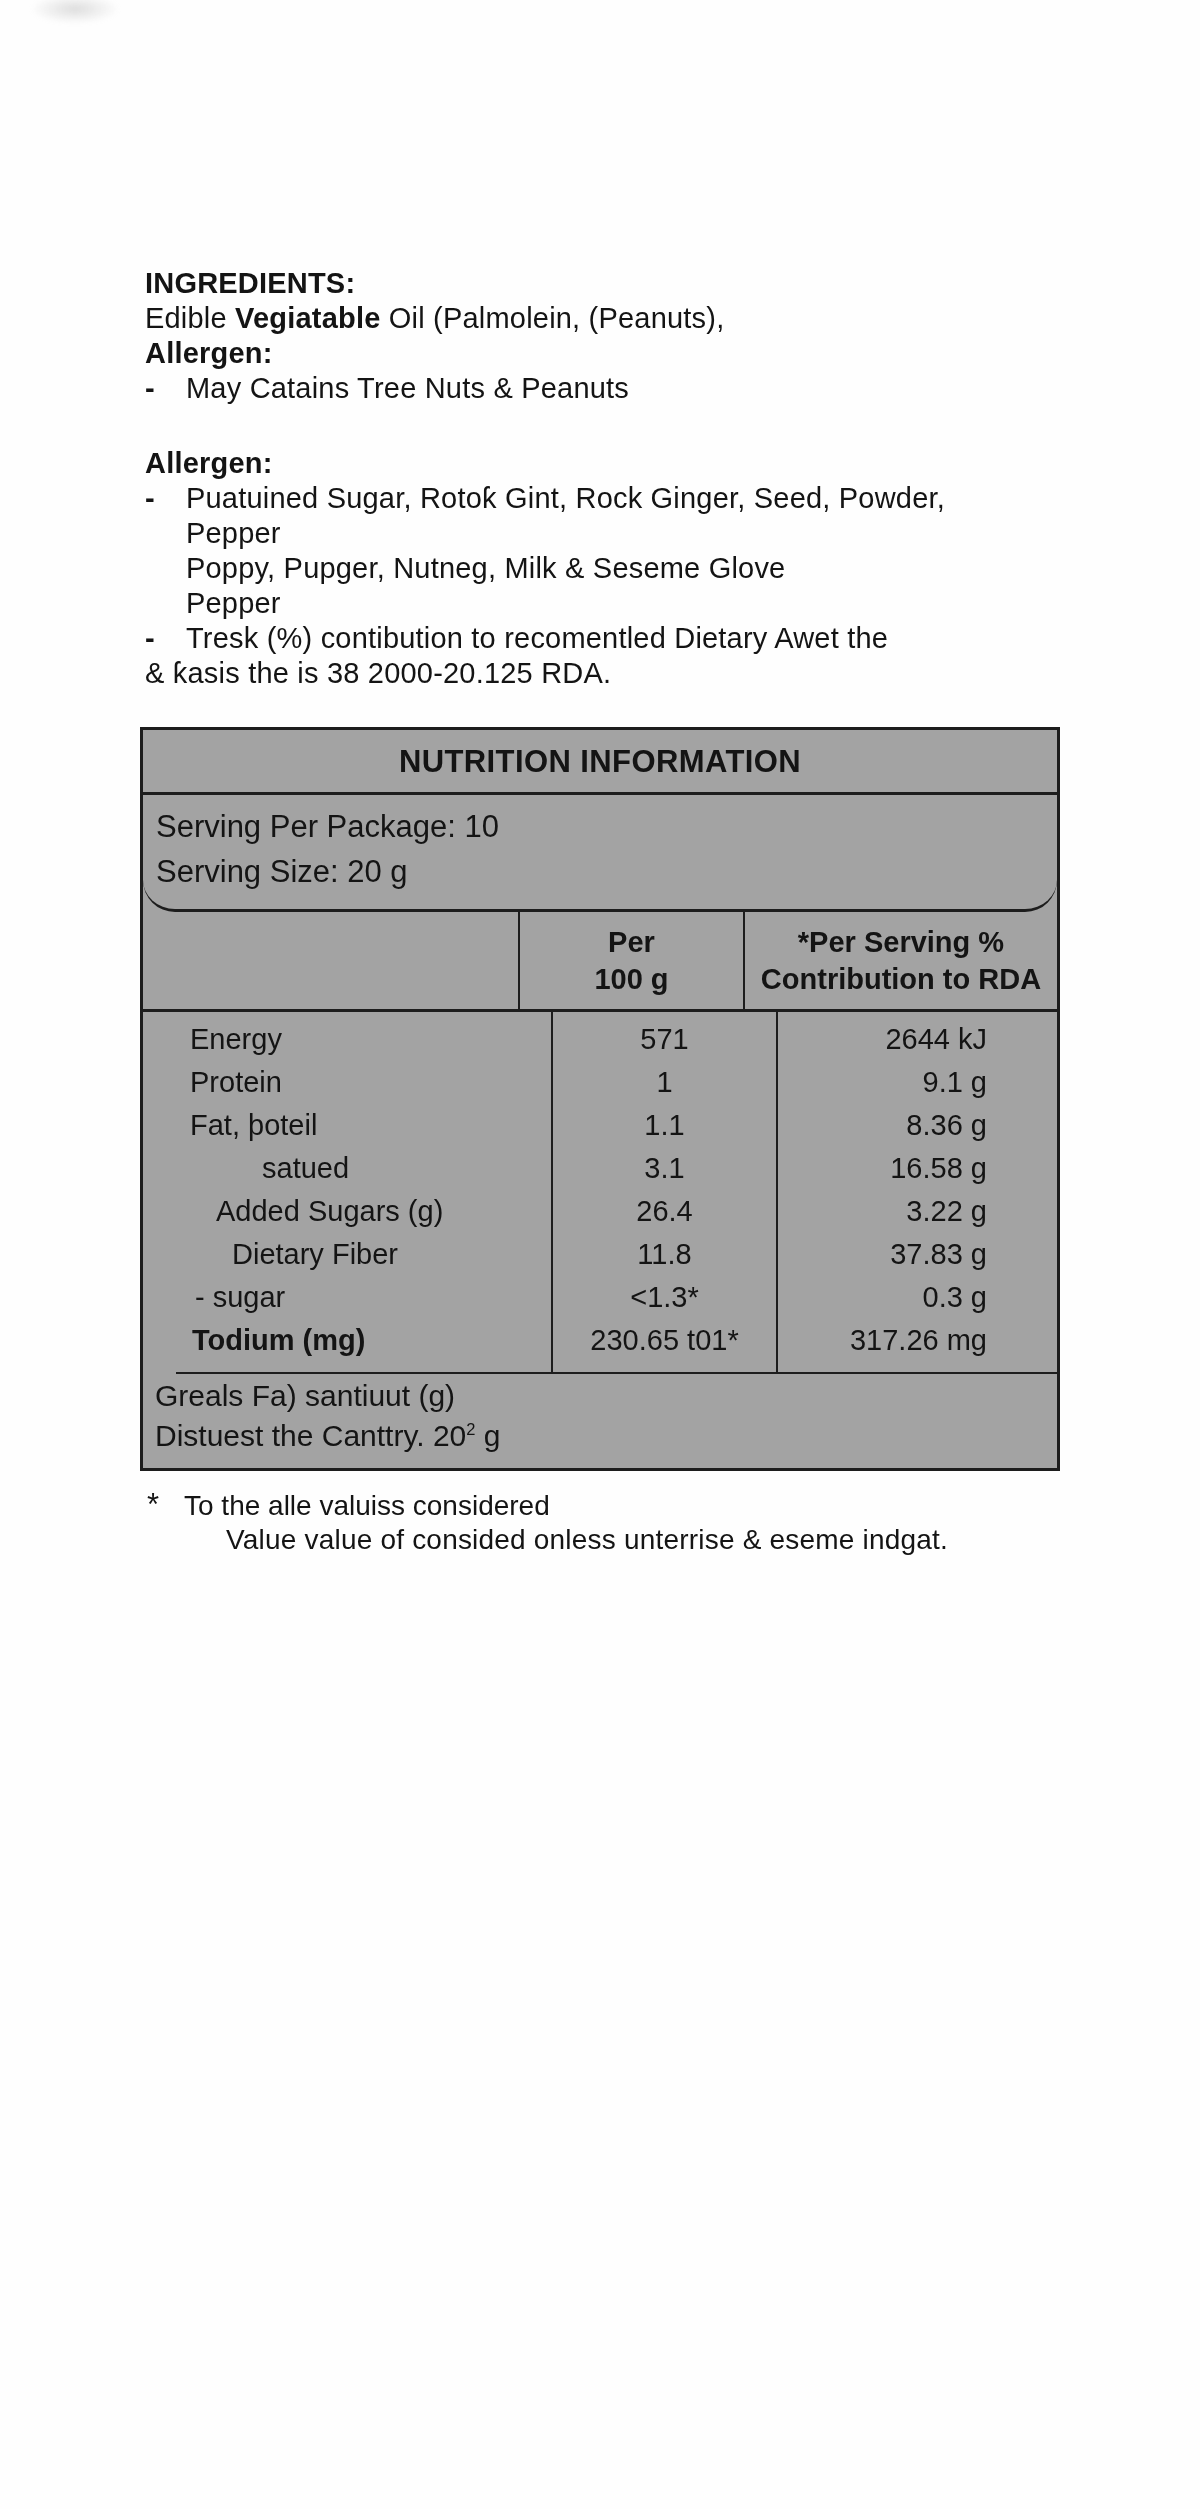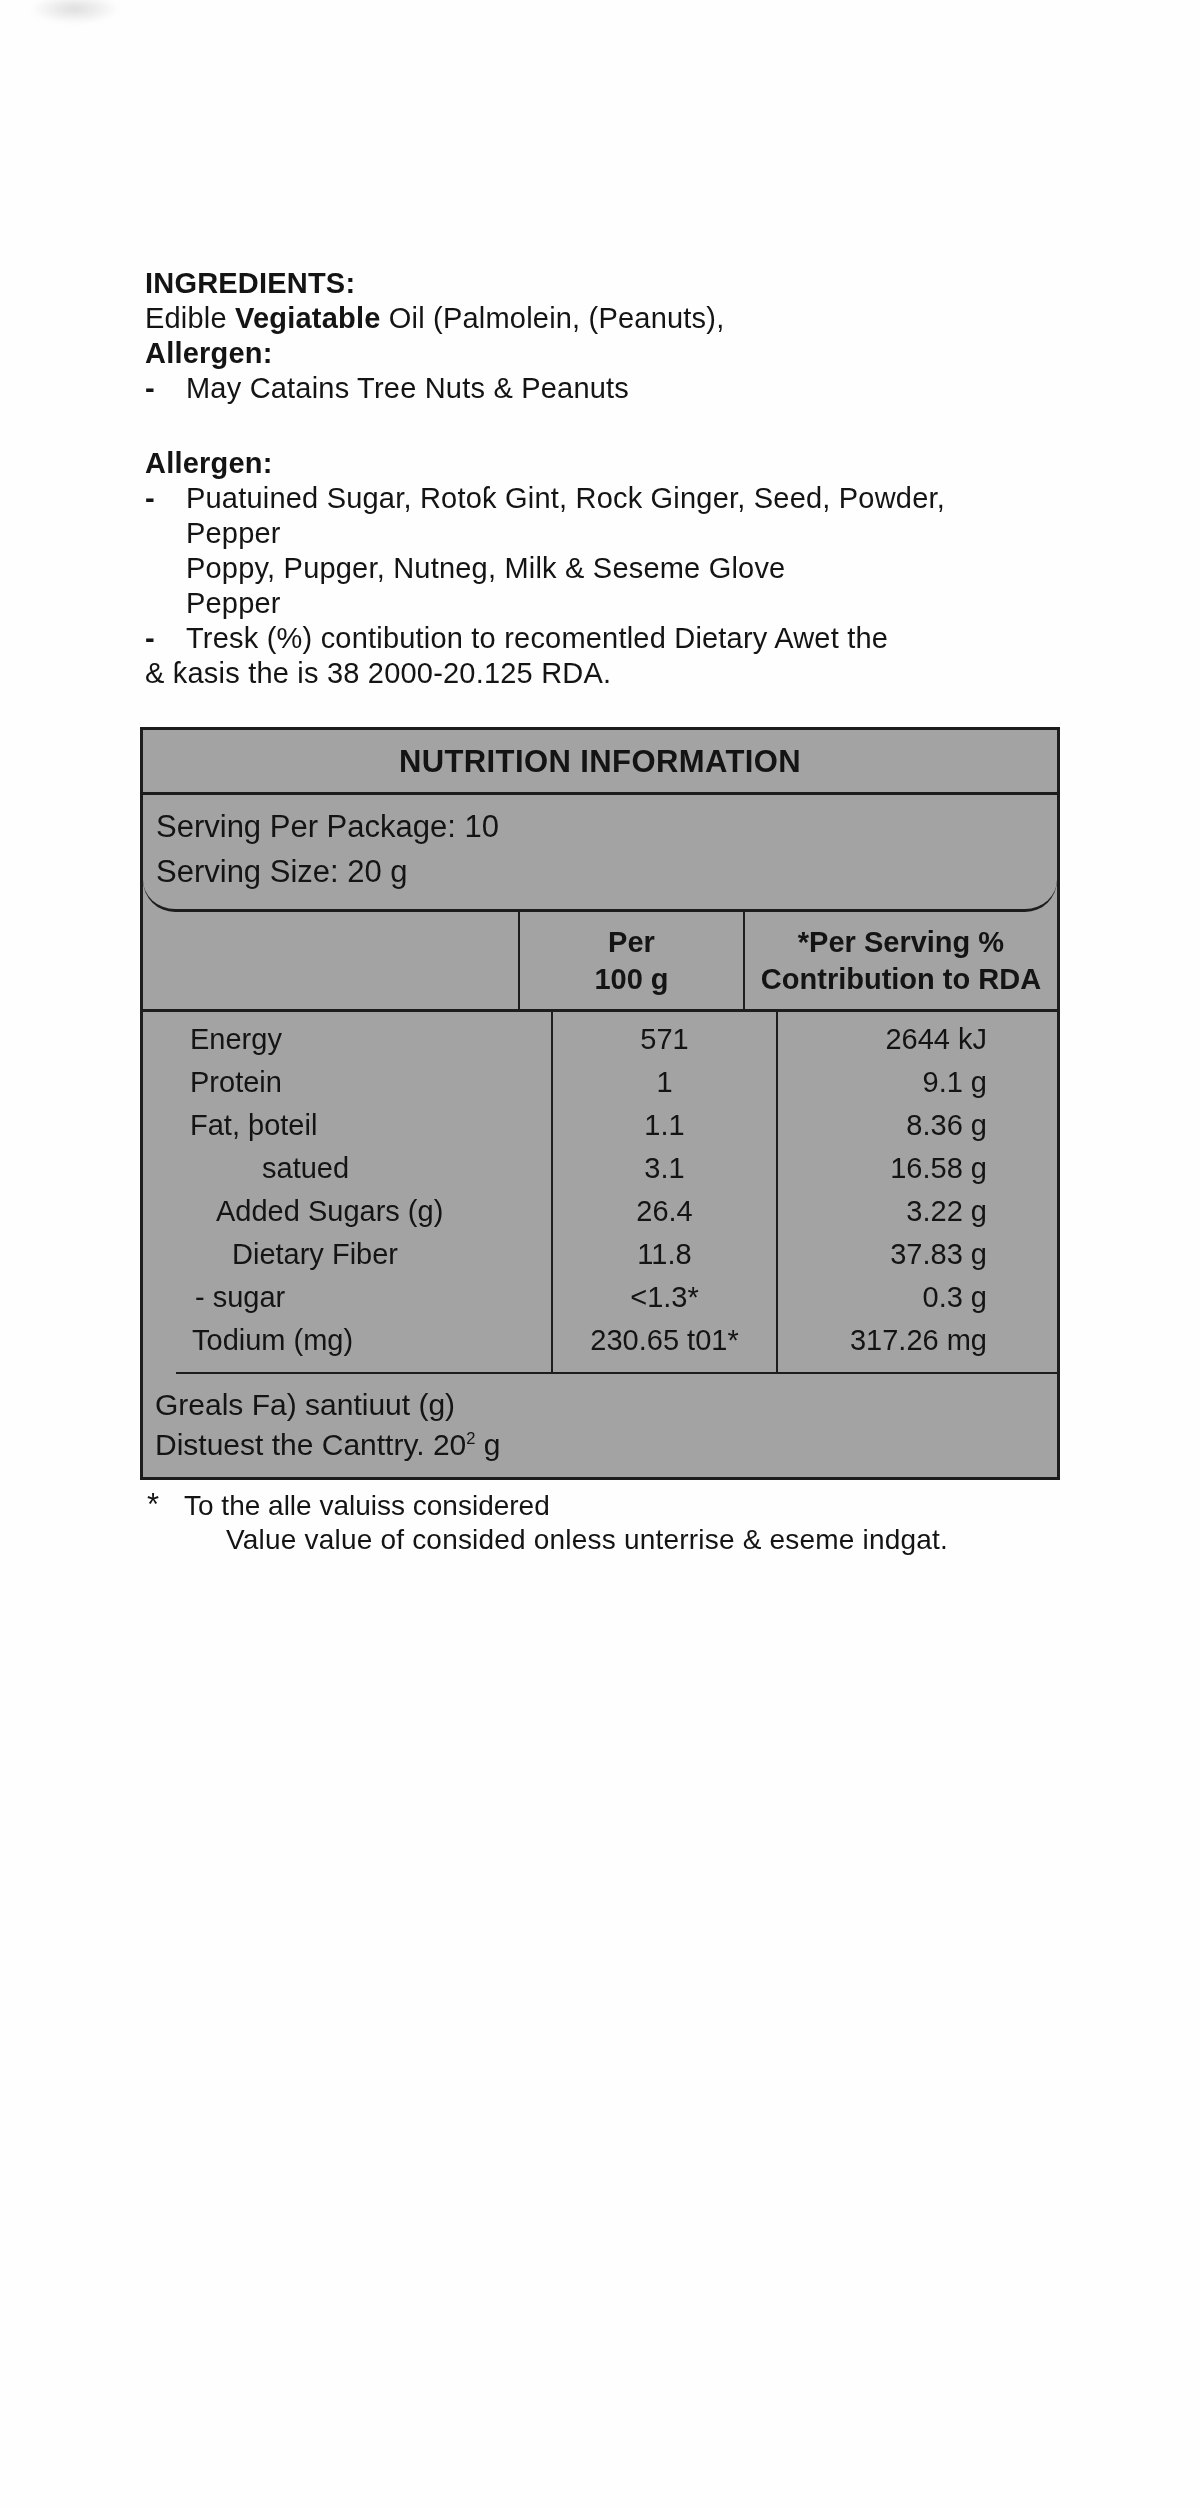--- a/index.html
+++ b/index.html
@@ -41,26 +41,26 @@
   .nt-head { border-bottom:3px solid #1d1d1d; }
   .nt-head .hc { font-weight:bold; font-size:29px; line-height:37px; text-align:center; padding:12px 0 11px 0; }
   .nt-head .c2, .nt-head .c3 { border-left:2px solid #1d1d1d; }
   .nt-rows { border-bottom:2px solid #1d1d1d;margin-left:33px; }
   .cell { font-size:29px; line-height:43px; }
   .v2 { text-align:center; border-left:2px solid #1d1d1d; }
   .v3 { text-align:right; padding-right:70px; border-left:2px solid #1d1d1d; }
   .rtop { padding-top:6px; }
   .rbot { padding-bottom:10px; }
   .lab { padding-left:14px; }
-  .lab-todium { padding-left:16px; }
+  .lab-todium { padding-left:16px;font-weight:bold; }
   .lab-sugar { padding-left:19px; }
   .lab-added { padding-left:40px; }
   .lab-fiber { padding-left:56px; }
   .lab-satued { padding-left:86px; }
-  .nt-footer { font-size:30px; line-height:40px; padding:11px 0 12px 12px; }
+  .nt-footer { font-size:30px; line-height:40px; padding:2px 0 12px 12px; }
   .nt-footer sup { font-size:0.55em; vertical-align:super; line-height:0; }
 
   .fnote-line1 { position:absolute; left:147px; top:1487px; font-size:28px; }
   .fnote-line1 .star { display:inline-block; width:37px; font-size:31px; }
   .fnote-line2 { position:absolute; left:226px; top:1524px; font-size:28px; letter-spacing:0.2px; }
 </style>
 </head>
 <body>
 
 <div class="page">

